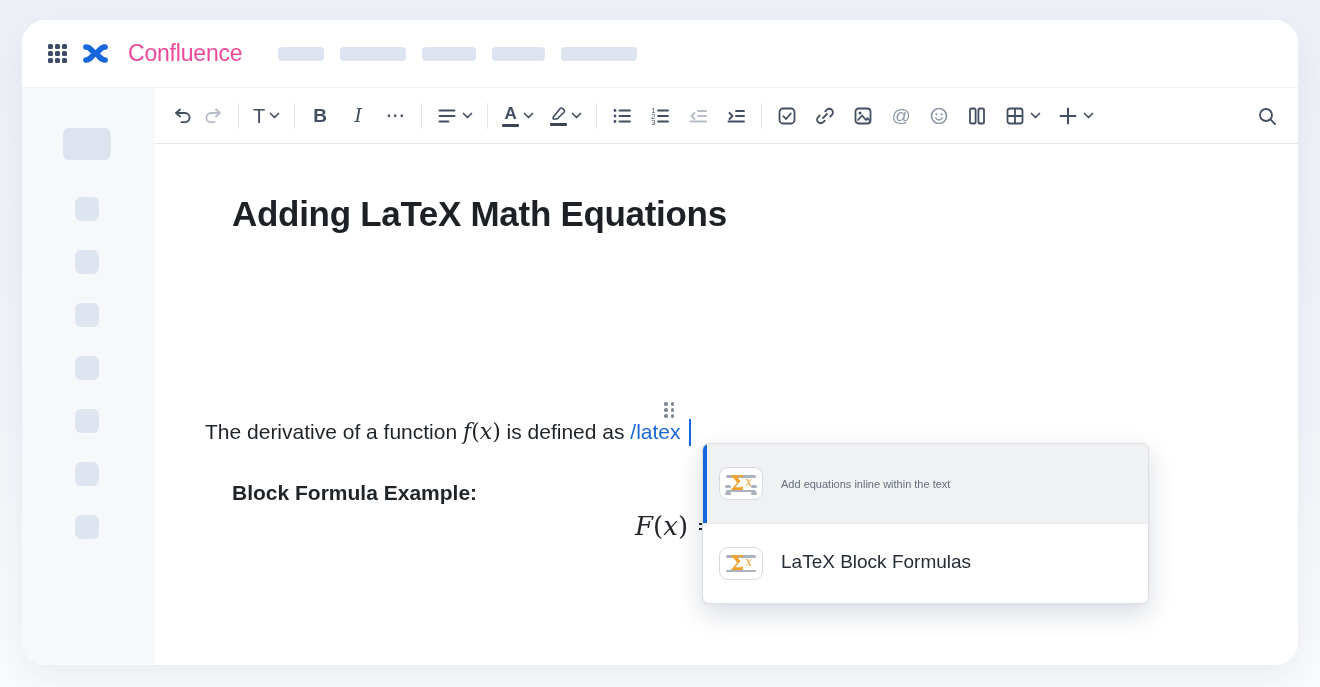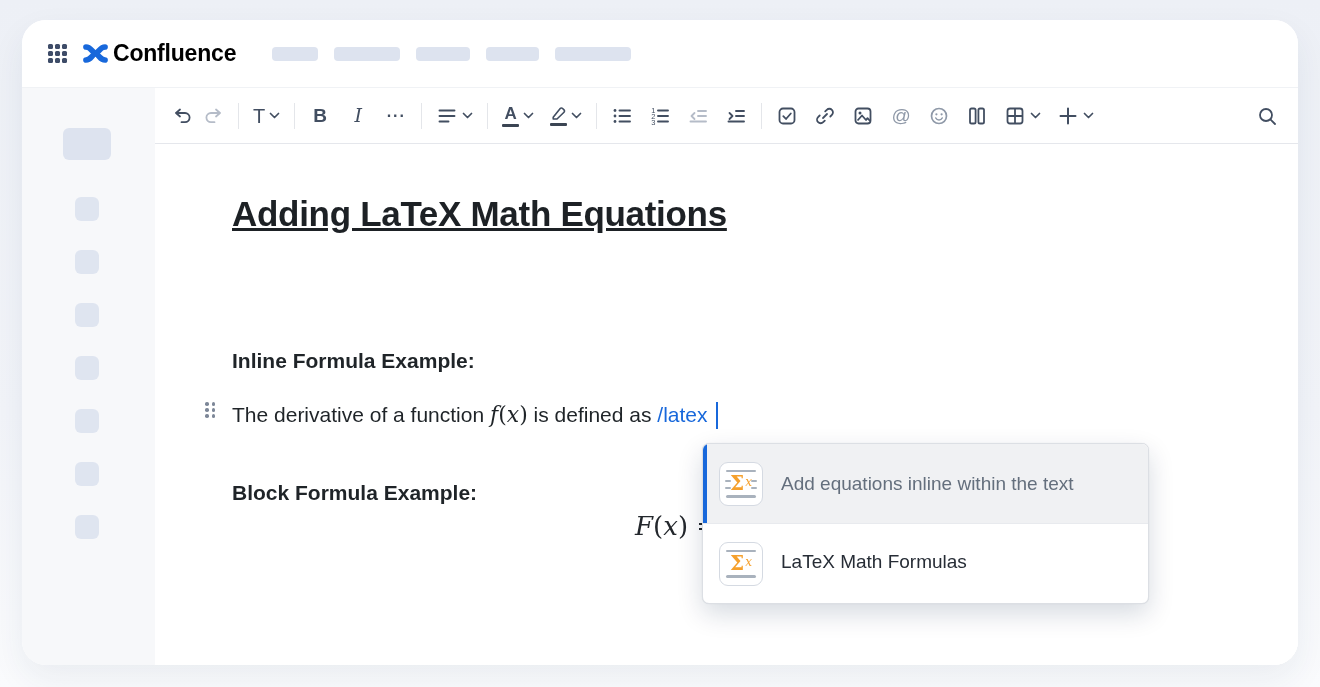--- a/index.html
+++ b/index.html
@@ -17,21 +17,21 @@
     overflow:hidden; display:flex; flex-direction:column;
   }
   
   .app-header {
     height:68px; flex:0 0 68px; display:flex; align-items:center;
     padding:0 26px; background:#fff; border-bottom:1px solid #f0f2f5;
   }
   .grid-icon { width:19px; height:19px; display:grid; grid-template-columns:repeat(3,5px); grid-template-rows:repeat(3,5px); gap:2px; }
   .grid-icon span { background:#3e4c68; border-radius:1.5px; }
   .logo-mark { width:27px; height:27px; margin-left:15px; }
-  .wordmark { font-size:23px; font-weight:700; color:#000000; margin-left:4px; letter-spacing:-0.2px; }
+  .wordmark { font-size:23px; font-weight:400; color:#ec4899; margin-left:19px; letter-spacing:-0.2px; }
   .nav-pills { display:flex; align-items:center; margin-left:36px; gap:16px; }
   .nav-pill { height:14px; border-radius:4px; background:#dde3ef; }
   
   .body-row { flex:1; display:flex; min-height:0; }
   .sidebar { width:133px; flex:0 0 133px; background:#f7f8fa; position:relative; }
   .ph-big { position:absolute; left:41px; top:40px; width:48px; height:32px; border-radius:6px; background:#dde3ef; }
   .ph-sq { position:absolute; left:53px; width:24px; height:24px; border-radius:6px; background:#dfe5f0; }
   .editor { flex:1; display:flex; flex-direction:column; min-width:0; background:#fff; }
   
   .toolbar {
@@ -52,57 +52,57 @@
   .tb-letter.ital { font-family:"DejaVu Serif", serif; font-style:italic; font-size:19px; }
   .tb-letter.more { font-weight:700; font-size:16px; letter-spacing:1px; }
   .tb-letter.at { font-size:19px; color:#8f99a8; }
   .underbar-wrap { display:flex; flex-direction:column; align-items:center; gap:2px; }
   .underbar { width:17px; height:3px; background:#3b4553; border-radius:1px; }
   .colorA { font-size:17px; font-weight:600; line-height:1; color:#424e61; }
   .search-right { margin-left:auto; }
   svg.ic { display:block; }
   
   .canvas { flex:1; position:relative; background:#fff; font-size:21px; color:#1f2428; }
-  .doc-title { position:absolute; left:77px; top:50px; font-size:35px; font-weight:600; letter-spacing:-0.3px; color:#1d2125;text-decoration:underline; }
+  .doc-title { position:absolute; left:77px; top:50px; font-size:35px; font-weight:600; letter-spacing:-0.3px; color:#1d2125; }
   .doc-p { position:absolute; left:77px; top:149px; font-size:21px; }
   .doc-h-inline { position:absolute; left:77px; top:205px; font-size:21px; font-weight:700; }
   .doc-h-block  { position:absolute; left:77px; top:315px; font-size:21px; font-weight:700;margin-top:22px; }
-  .deriv-row { position:absolute; left:50px; top:258px; display:flex; align-items:flex-start; }
+  .deriv-row { position:absolute; left:50px; top:258px; display:flex; align-items:flex-end;flex-direction:column; }
   .drag-handle { width:13px; height:17px; display:grid; grid-template-columns:repeat(2,3.5px); grid-template-rows:repeat(3,3.5px); gap:2.5px 3px; margin-right:14px; cursor:grab; }
   .drag-handle span { background:#7d8798; border-radius:50%; }
   .mathv { font-family:"DejaVu Serif", serif; font-style:italic; font-size:22px; }
   .mathp { font-family:"DejaVu Serif", serif; font-size:22px; }
   .cmd { color:#1868db; }
   .caret { display:inline-block; width:2.5px; height:27px; background:#1868db; margin-left:8px; vertical-align:middle; transform:translateY(-1px); }
   .formula { position:absolute; left:480px; top:367px; font-size:26px; color:#23272c; }
   .formula .mathv, .formula .mathp { font-size:26px; }
   
   .menu {
     position:absolute; left:547px; top:299px; width:447px;
     background:#fff; border:1px solid #dcdfe4; border-radius:7px;
     box-shadow:0 10px 26px rgba(9,30,66,0.16), 0 0 1px rgba(9,30,66,0.12);
     overflow:hidden; z-index:5;
   }
   .menu-item { display:flex; align-items:center; gap:18px; padding:0 16px; height:79px; position:relative; cursor:pointer; }
   .menu-item.selected { background:#f0f1f3; }
   .menu-item.selected .sel-bar { position:absolute; left:0; top:0; width:4px; height:100%; background:#1868db; }
   .menu-item + .menu-item { border-top:1px solid #e8eaee; height:80px; }
-  .math-icon { width:44px; height:44px; flex:0 0 44px; background:#fff; border:1px solid #d5dae2; border-radius:9px; position:relative; }
+  .math-icon { width:44px; height:33px; flex:0 0 44px; background:#fff; border:1px solid #d5dae2; border-radius:9px; position:relative; }
   .math-icon .ln { position:absolute; background:#a9b2bd; height:2.5px; border-radius:2px; }
   .ln.top { left:6px; right:6px; top:7px; }
   .ln.bot { left:6px; right:6px; bottom:7px; }
   .ln.dl1 { left:5px; width:6px; top:17px; }
   .ln.dl2 { left:5px; width:6px; top:24px; }
   .ln.dr1 { right:5px; width:6px; top:17px; }
   .ln.dr2 { right:5px; width:6px; top:24px; }
   .sigma-wrap { position:absolute; left:0; right:0; top:50%; transform:translateY(-54%); text-align:center; color:#f5a02c; white-space:nowrap; }
   .sigma { font-family:"DejaVu Serif", serif; font-weight:700; font-size:20px; }
   .sigma-x { font-family:"DejaVu Serif", serif; font-style:italic; font-size:12px; vertical-align:4px; margin-left:1px; }
   .mi-title { font-size:19px; color:#272d36; margin-bottom:4px; }
-  .mi-sub { font-size:19px; color:#646f7d; }
+  .mi-sub { font-size:11px; color:#646f7d; }
 </style>
 </head>
 <body>
 
 <div class="card">
 
   <div class="app-header">
     <div class="grid-icon">
       <span></span>
         <span></span>
@@ -319,21 +319,20 @@
             <path d="M14.6 14.6 L19 19" stroke="currentColor" stroke-width="1.8" stroke-linecap="round"></path>
           </svg>
         </button>
       </div>
 
       <div class="canvas">
 
         <h1 class="doc-title">Adding LaTeX Math Equations</h1>
 
 
-        <p class="doc-h-inline">Inline Formula Example:</p>
 
         <div class="deriv-row">
           <span class="drag-handle">
             <span></span>
               <span></span>
               <span></span>
               <span></span>
               <span></span>
               <span></span>
           </span>
@@ -360,21 +359,21 @@
               <div class="mi-sub">Add equations inline within the text</div>
             </span>
           </div>
           <div class="menu-item">
             <span class="math-icon">
               <span class="ln top"></span>
                 <span class="ln bot"></span>
               <span class="sigma-wrap"><span class="sigma">Σ</span><span class="sigma-x">x</span></span>
             </span>
             <span>
-              <div class="mi-title">LaTeX Math Formulas</div>
+              <div class="mi-title">LaTeX Block Formulas</div>
             </span>
           </div>
         </div>
 
       </div>
     </div>
   </div>
 </div>
 
 </body></html>

